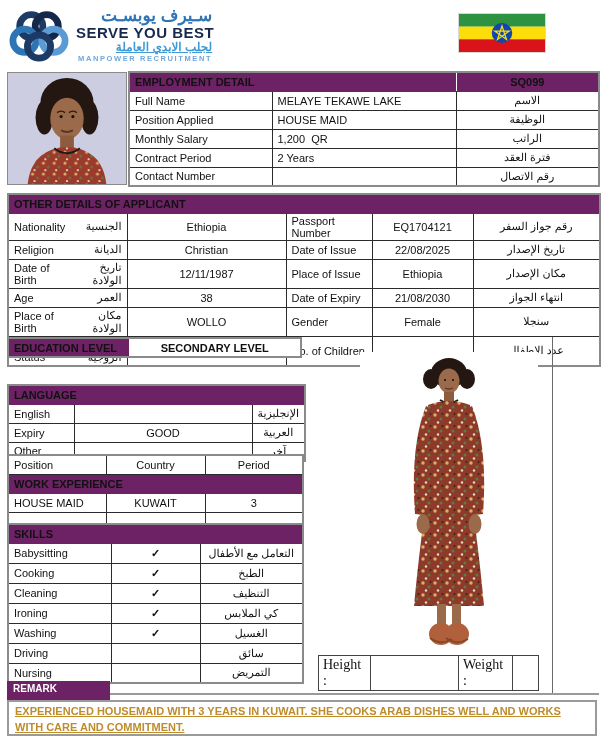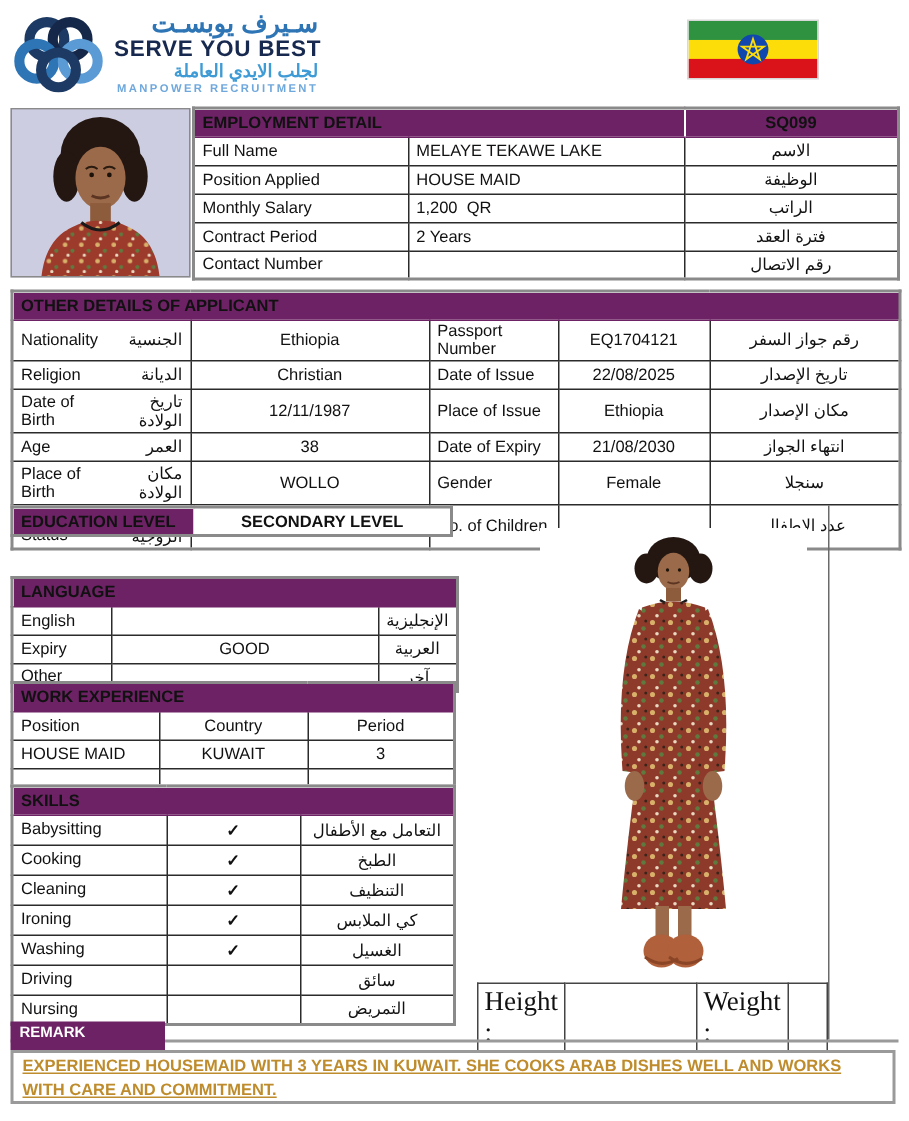--- a/index.html
+++ b/index.html
@@ -4,21 +4,21 @@
 <style>
   * { margin:0; padding:0; box-sizing:border-box; }
   html,body { width:606px; height:747px; background:#fff; font-family:"Liberation Sans",sans-serif; position:relative; }
   .abs { position:absolute; }
 
   
   .logo-wrap { left:8px; top:6px; display:flex; align-items:center; }
   .logo-text { margin-left:6px; line-height:1.05; }
   .logo-ar-title { color:#2e75b6; font-size:17px; font-weight:bold; text-align:right; direction:rtl; padding-right:2px; }
   .logo-en-title { color:#17294e; font-size:15px; font-weight:bold; letter-spacing:.5px; }
-  .logo-ar-sub { color:#3e9bd5; font-size:12px; font-weight:bold; text-align:right; direction:rtl; padding-right:2px; }
+  .logo-ar-sub { color:#3e9bd5; font-size:12px; font-weight:bold; text-align:right; direction:rtl; padding-right:2px;text-decoration:underline; }
   .logo-en-sub { color:#6fa8dc; font-size:7.5px; font-weight:bold; letter-spacing:1.6px; margin-top:1px;text-align:center; }
 
   .flag-box { left:458px; top:13px; width:88px; height:40px; border:1px solid #d8d8d8; }
 
   
   table { border-collapse:collapse; table-layout:fixed; }
   .tbl { border:2px solid #8a8a8a; background:#fff; }
   .tbl td { border:1px solid #2b2b2b; font-size:11px; color:#111; padding:1px 5px; height:19px; overflow:hidden; white-space:pre-wrap; }
   .pt { background:#6c2264; color:#fff; font-weight:bold; font-size:10px; }
   td.pt { border-color:#6c2264 #ffffff; }
@@ -32,21 +32,21 @@
   .emp-tbl { left:128px; top:71px; }
   .oth-tbl { left:7px; top:193px; }
   .edu-tbl { left:7px; top:337px; }
   .lang-tbl { left:7px; top:384px; }
   .work-tbl { left:7px; top:454px; }
   .skill-tbl { left:7px; top:523px; }
 
   .right-border-line { left:552px; top:337px; width:0; height:356px; border-right:1.5px solid #6a6a6a; }
   .body-photo { left:360px; top:352px; width:178px; height:300px; }
   .hw-tbl { left:318px; top:655px; font-family:"Liberation Serif",serif; }
-  .hw-tbl td { border:1px solid #444; font-size:18px; height:24px; padding:1px 4px; font-family:"Liberation Serif",serif; }
+  .hw-tbl td { border:1px solid #444; font-size:14px; height:24px; padding:1px 4px; font-family:"Liberation Serif",serif; }
 
   .bottom-line { left:7px; top:693px; width:592px; border-top:2px solid #9a9a9a; }
   .remark-bar { left:7px; top:681px; width:103px; height:19px; padding:2px 6px; z-index:2; }
   .remark-box { left:7px; top:700px; width:590px; height:36px; border:2px solid #9a9a9a; padding:2px 6px; font-size:11px; font-weight:bold; color:#be8c2c; line-height:1.45;text-decoration:underline; }
 </style>
 </head>
 <body>
 
 <div class="abs logo-wrap">
   <svg width="62" height="58" viewBox="0 0 64 60">
@@ -239,27 +239,27 @@
   </table>
 
 <table class="abs tbl work-tbl">
   <colgroup>
       <col style="width:98px">
       <col style="width:99px">
       <col style="width:98px">
     </colgroup>
   <tbody>
       <tr>
-        <td class="pt" colspan="3">WORK EXPERIENCE</td>
-      </tr>
-  <tr>
     <td>Position</td>
     <td class="ctr">Country</td>
     <td class="ctr">Period</td>
   </tr>
+  <tr>
+        <td class="pt" colspan="3">WORK EXPERIENCE</td>
+      </tr>
   <tr>
     <td>HOUSE MAID</td>
     <td class="ctr">KUWAIT</td>
     <td class="ctr">3</td>
   </tr>
   <tr style="height:12px;">
     <td style="height:12px;"></td>
     <td style="height:12px;" class="ctr"></td>
     <td style="height:12px;" class="ctr"></td>
   </tr>

